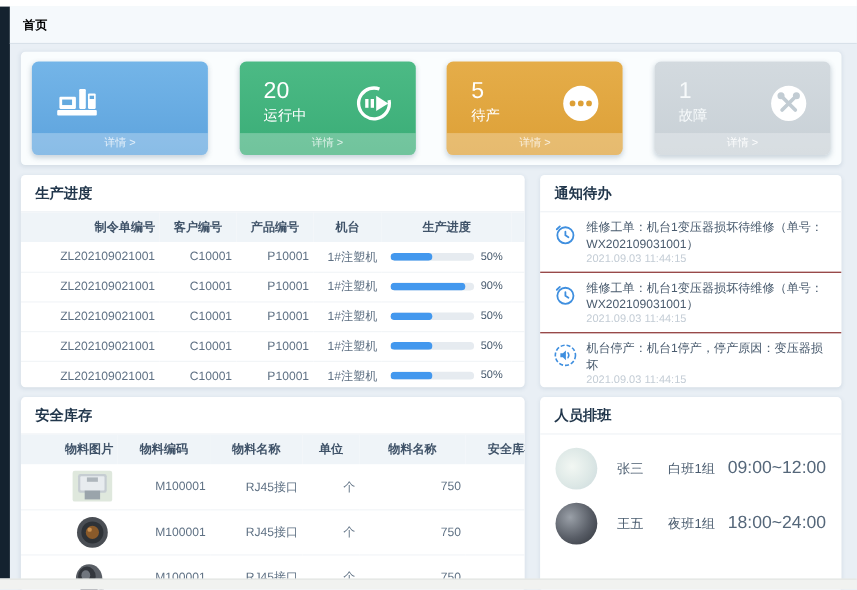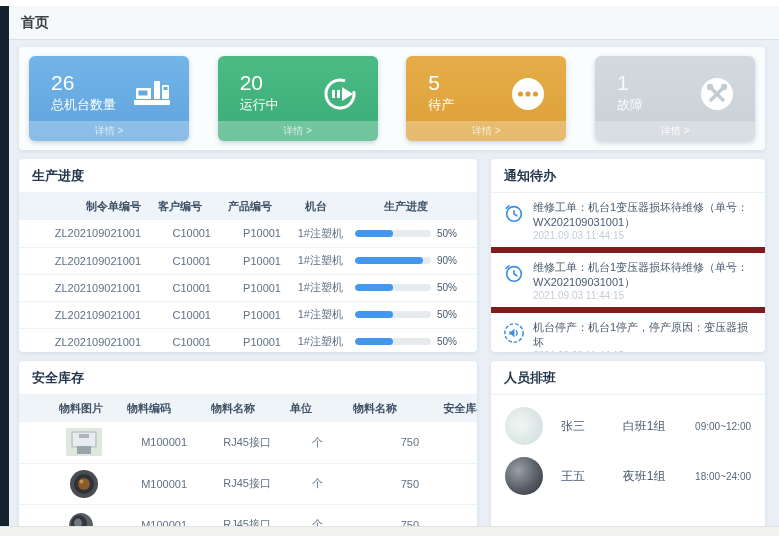--- a/index.html
+++ b/index.html
@@ -4,21 +4,21 @@
 <style>
   * { margin:0; padding:0; box-sizing:border-box; }
   html,body { width:779px; height:536px; overflow:hidden; }
   body { font-family:"Liberation Sans","DejaVu Sans",sans-serif; background:#e9eff5; position:relative; }
 
   .top-strip { position:absolute; top:0; left:0; right:0; height:6px; background:#ffffff; }
   .side-stripe { position:absolute; top:6px; left:0; bottom:10px; width:9px; background:#14222f; }
   .bottom-strip { position:absolute; bottom:0; left:0; right:0; height:10px; background:#f1f2f0; border-top:1px solid #e2e4e2; }
 
   .header-bar { position:absolute; top:6px; left:9px; right:0; height:34px; background:#f5f9fc; border-bottom:1px solid #d8e1e9; display:flex; align-items:center; padding-left:12px; }
-  .header-bar .page-title { font-size:14px; font-weight:bold; color:#404040; }
+  .header-bar .page-title { font-size:11px; font-weight:bold; color:#000000; }
 
   .main { position:absolute; top:41px; left:9px; right:0; bottom:10px; padding:6px 14px 6px 10px; }
 
   
   .cards-panel { background:#fafdfe; border-radius:4px; box-shadow:0 1px 4px rgba(60,90,120,.12); padding:9px 10px; }
   .cards-row { display:flex; justify-content:space-between; }
   .card { position:relative; width:160px; height:85px; border-radius:6px; box-shadow:0 2px 5px rgba(60,90,120,.25); overflow:hidden; cursor:pointer; }
   .card.c-blue   { background:linear-gradient(180deg,#74b5e8,#5da3dd); }
   .card.c-green  { background:linear-gradient(180deg,#4cba85,#3aad77); }
   .card.c-orange { background:linear-gradient(180deg,#e5ad49,#dda037); }
@@ -50,57 +50,53 @@
   .progress-fill { height:100%; background:#4398ee; border-radius:4px; }
   .progress-pct { font-size:10px; color:#45586c; }
 
   .inv-table th:nth-child(1){width:88px;} .inv-table th:nth-child(2){width:84px;}
   .inv-table th:nth-child(3){width:84px;} .inv-table th:nth-child(4){width:52px;}
   .inv-table th:nth-child(5){width:96px;} .inv-table th:nth-child(6){width:96px;}
   .inv-table td { height:41px; }
   .mat-img { width:38px; height:32px; display:inline-block; vertical-align:middle; }
 
   
-  .notif-item { display:flex; gap:8px; padding:7px 12px 6px; border-bottom:6px solid #7f1d1d; }
+  .notif-item { display:flex; gap:8px; padding:7px 12px 6px; border-bottom:1px solid #7f1d1d; }
   .notif-item:last-child { border-bottom:none; }
   .notif-icon { flex:0 0 22px; width:22px; height:22px; margin-top:2px; }
   .notif-text { font-size:11px; color:#495b6e; line-height:1.32; }
   .notif-time { font-size:10px; color:#c3ccd5; margin-top:1px; }
 
   
   .sched-row { display:flex; align-items:center; padding:6px 14px; }
   .avatar { width:38px; height:38px; border-radius:50%; flex:0 0 38px; }
   .avatar.a1 { background:radial-gradient(circle at 40% 45%, #f2f7f3 0%, #dde8e6 55%, #cbd9dd 100%); }
   .avatar.a2 { background:radial-gradient(circle at 50% 55%, #f8e3b8 0%, #f3c9c4 55%, #eab4bd 100%); }
   .avatar.a3 { background:radial-gradient(circle at 35% 35%, #9aa0a8 0%, #585d66 55%, #2e3239 100%); }
   .sched-name { font-size:12px; color:#4a5c6f; width:70px; margin-left:18px; }
   .sched-shift { font-size:12px; color:#4a5c6f; width:82px; }
-  .sched-time { font-size:10px; color:#55677a; }
+  .sched-time { font-size:16px; color:#55677a; }
 </style>
 </head>
 <body>
 
 <div class="top-strip"></div>
 <div class="side-stripe"></div>
 
 <div class="header-bar">
   <span class="page-title">首页</span>
 </div>
 
 <div class="main">
 
   <div class="cards-panel">
     <div class="cards-row">
 
       <div class="card c-blue">
         <div class="card-body">
-          <div>
-            <div class="card-num">26</div>
-            <div class="card-label">总机台数量</div>
-          </div>
           <span class="card-icon">
             <svg viewBox="0 0 38 30" width="38" height="34">
               <g fill="#ffffff">
                 <rect x="1" y="22" width="36" height="5" rx="1"></rect>
                 <rect x="3" y="10" width="15" height="11" rx="1"></rect>
                 <rect x="21" y="3" width="6" height="18" rx="1"></rect>
                 <rect x="29" y="7" width="7" height="14" rx="1"></rect>
               </g>
               <rect x="5.5" y="12.5" width="9" height="5" fill="#65aadf"></rect>
               <rect x="30.5" y="9" width="4" height="3" fill="#65aadf"></rect>

